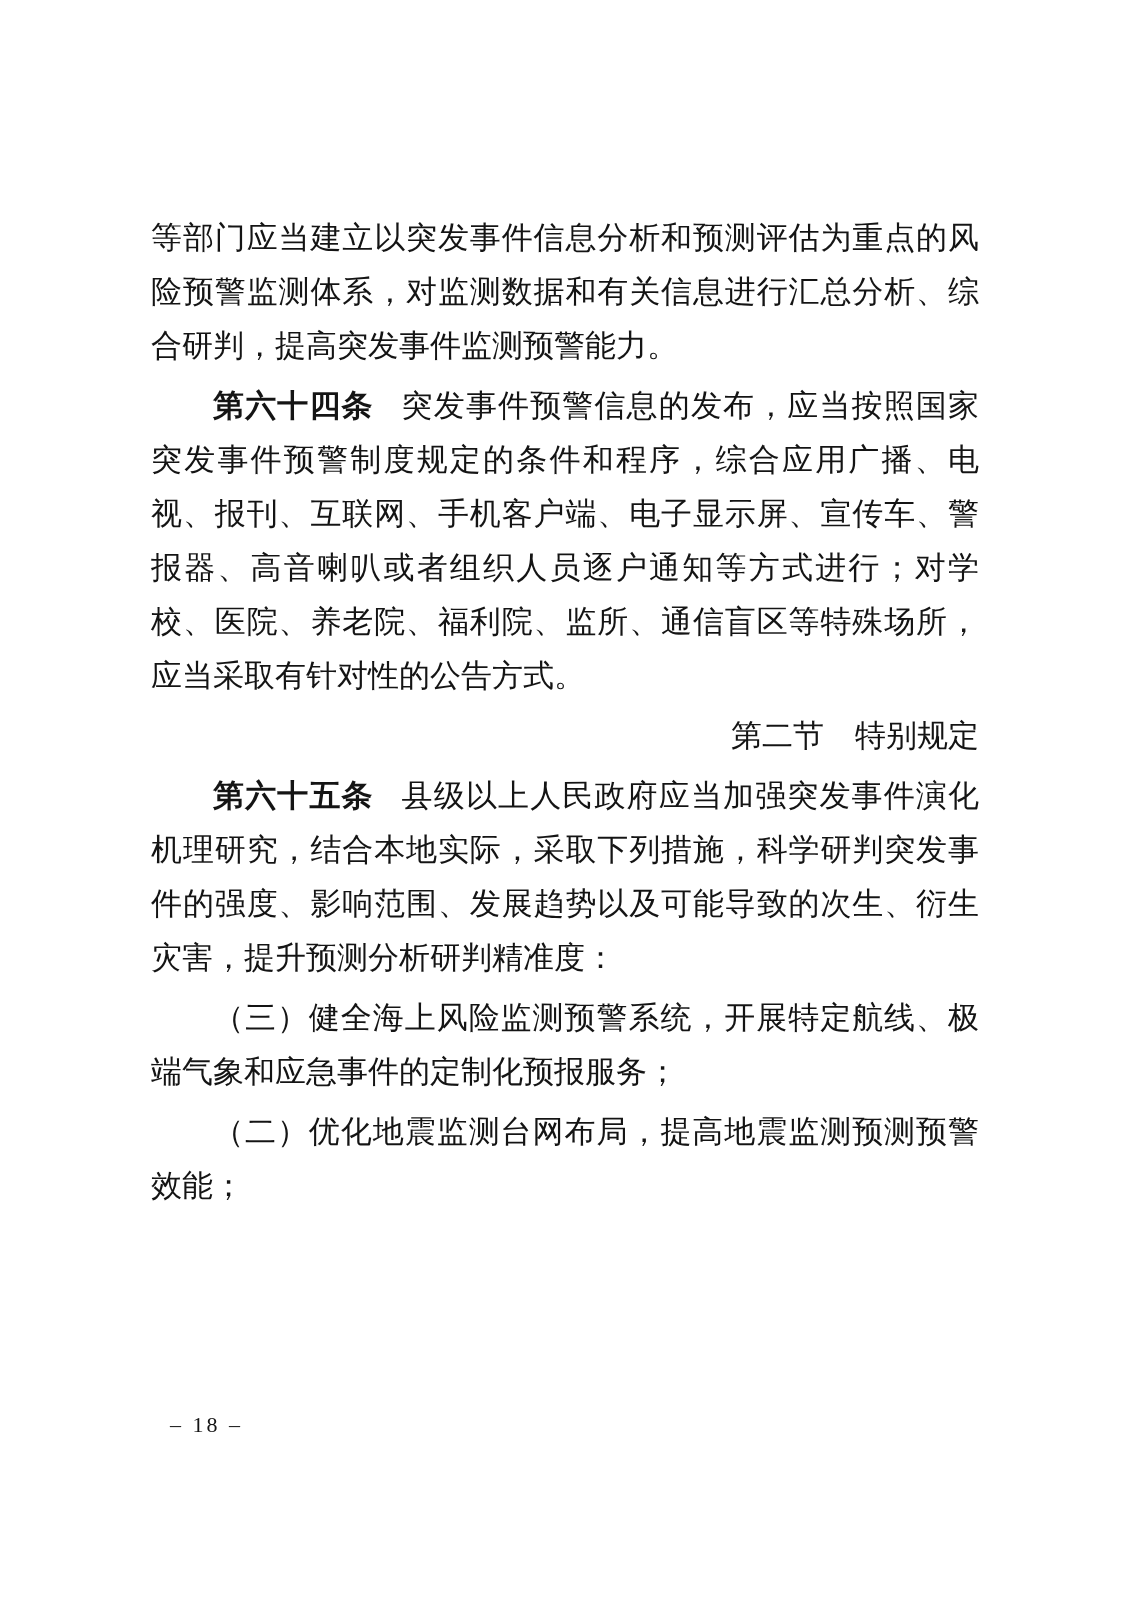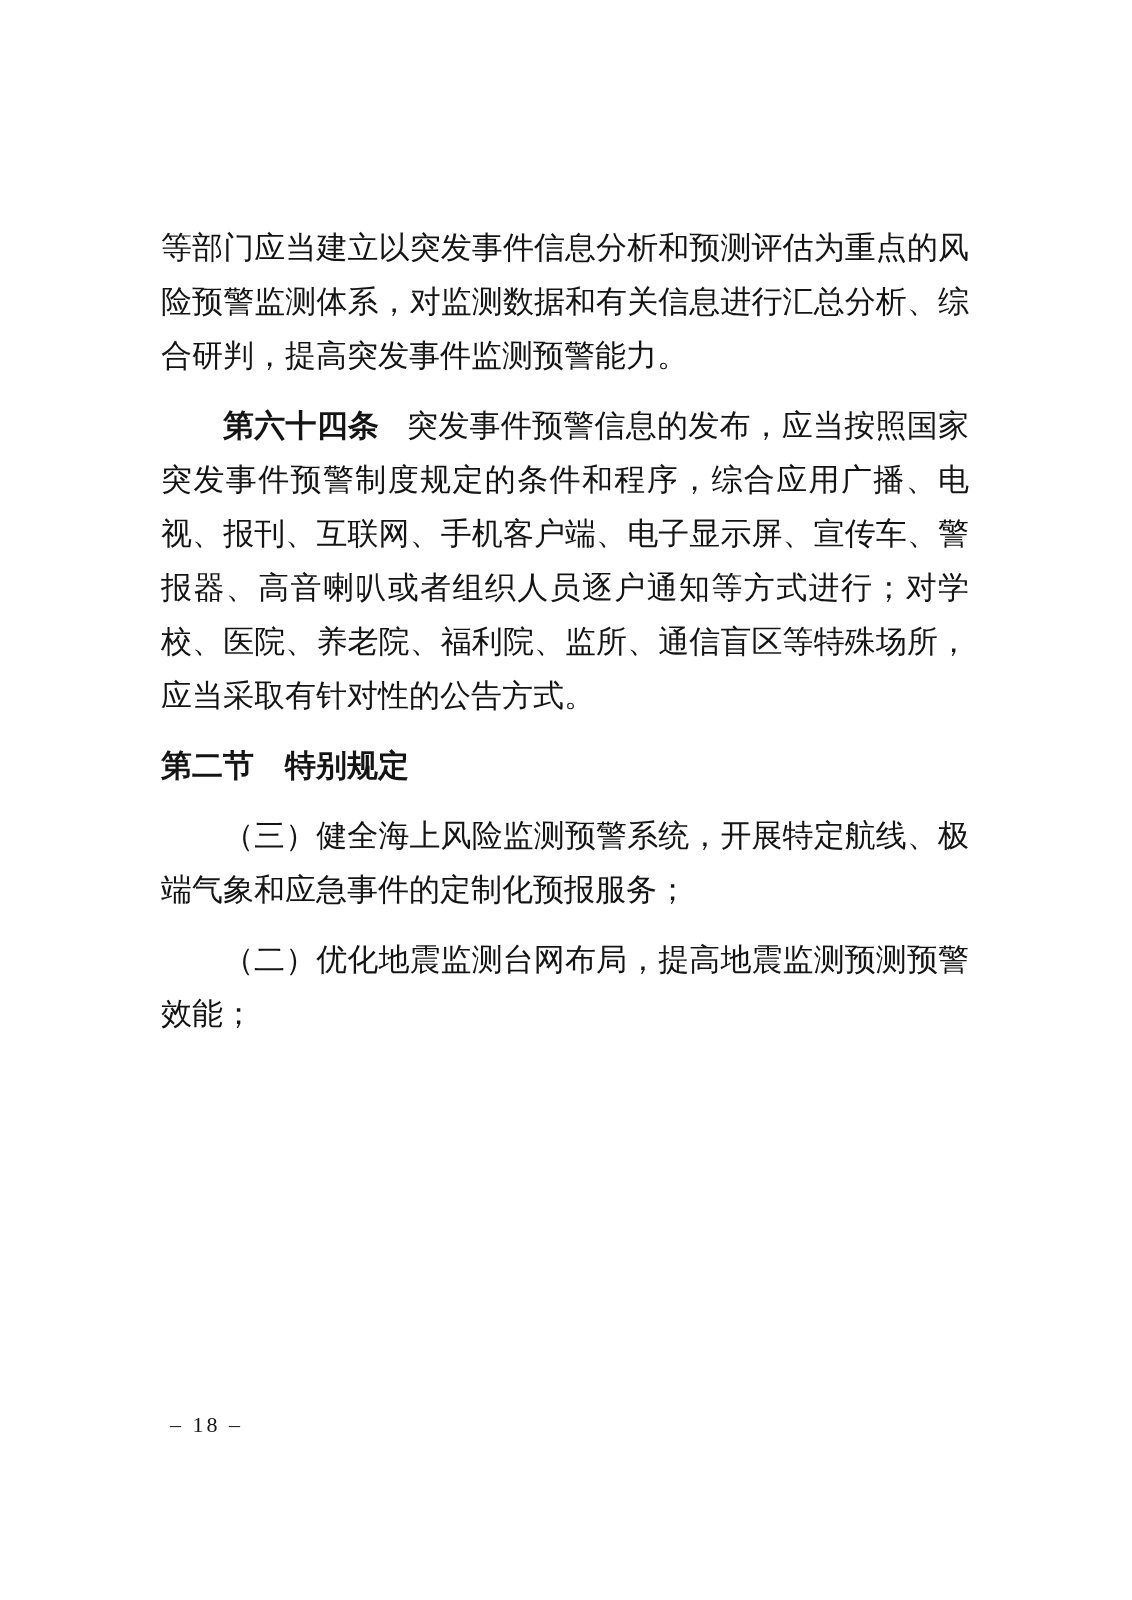--- a/index.html
+++ b/index.html
@@ -20,34 +20,34 @@
     position: absolute;
     left: 145px;
     top: 205px;
     width: 840px;
     font-size: 31px;
     line-height: 54px;
     text-align: justify;
     text-justify: inter-character;
   }
   .body-text p {
-    margin: 16px;
+    margin: 6px;
   }
   p.indent {
     text-indent: 2em;
   }
   .article-num {
     font-weight: bold;
     margin-right: 0.9em;
   }
   .section-heading {
     margin: 54px 0;
-    text-align: left;
+    text-align: right;
     text-indent: 0;
-    font-weight: bold;
+    font-weight: normal;
   }
   .footer {
     position: absolute;
     left: 170px;
     top: 1412px;
     font-size: 22px;
     letter-spacing: 3px;
     color: #141414;
   }
 </style>
@@ -57,20 +57,21 @@
 <div class="page">
 
   <div class="body-text">
 
     <p><span>等部门应当建立以突发事件信息分析和预测评估为重点的风险预警监测体系，对监测数据和有关信息进行汇总分析、综合研判，提高突发事件监测预警能力。</span></p>
 
     <p class="indent"><span class="article-num">第六十四条</span><span>突发事件预警信息的发布，应当按照国家突发事件预警制度规定的条件和程序，综合应用广播、电视、报刊、互联网、手机客户端、电子显示屏、宣传车、警报器、高音喇叭或者组织人员逐户通知等方式进行；对学校、医院、养老院、福利院、监所、通信盲区等特殊场所，应当采取有针对性的公告方式。</span></p>
 
     <p class="section-heading"><span>第二节　特别规定</span></p>
 
+    <p class="indent"><span class="article-num">第六十五条</span><span>县级以上人民政府应当加强突发事件演化机理研究，结合本地实际，采取下列措施，科学研判突发事件的强度、影响范围、发展趋势以及可能导致的次生、衍生灾害，提升预测分析研判精准度：</span></p>
 
 
     <p class="indent"><span>（三）健全海上风险监测预警系统，开展特定航线、极端气象和应急事件的定制化预报服务；</span></p>
 
     <p class="indent"><span>（二）优化地震监测台网布局，提高地震监测预测预警效能；</span></p>
 
 
   </div>
 
   <div class="footer">– 18 –</div>

